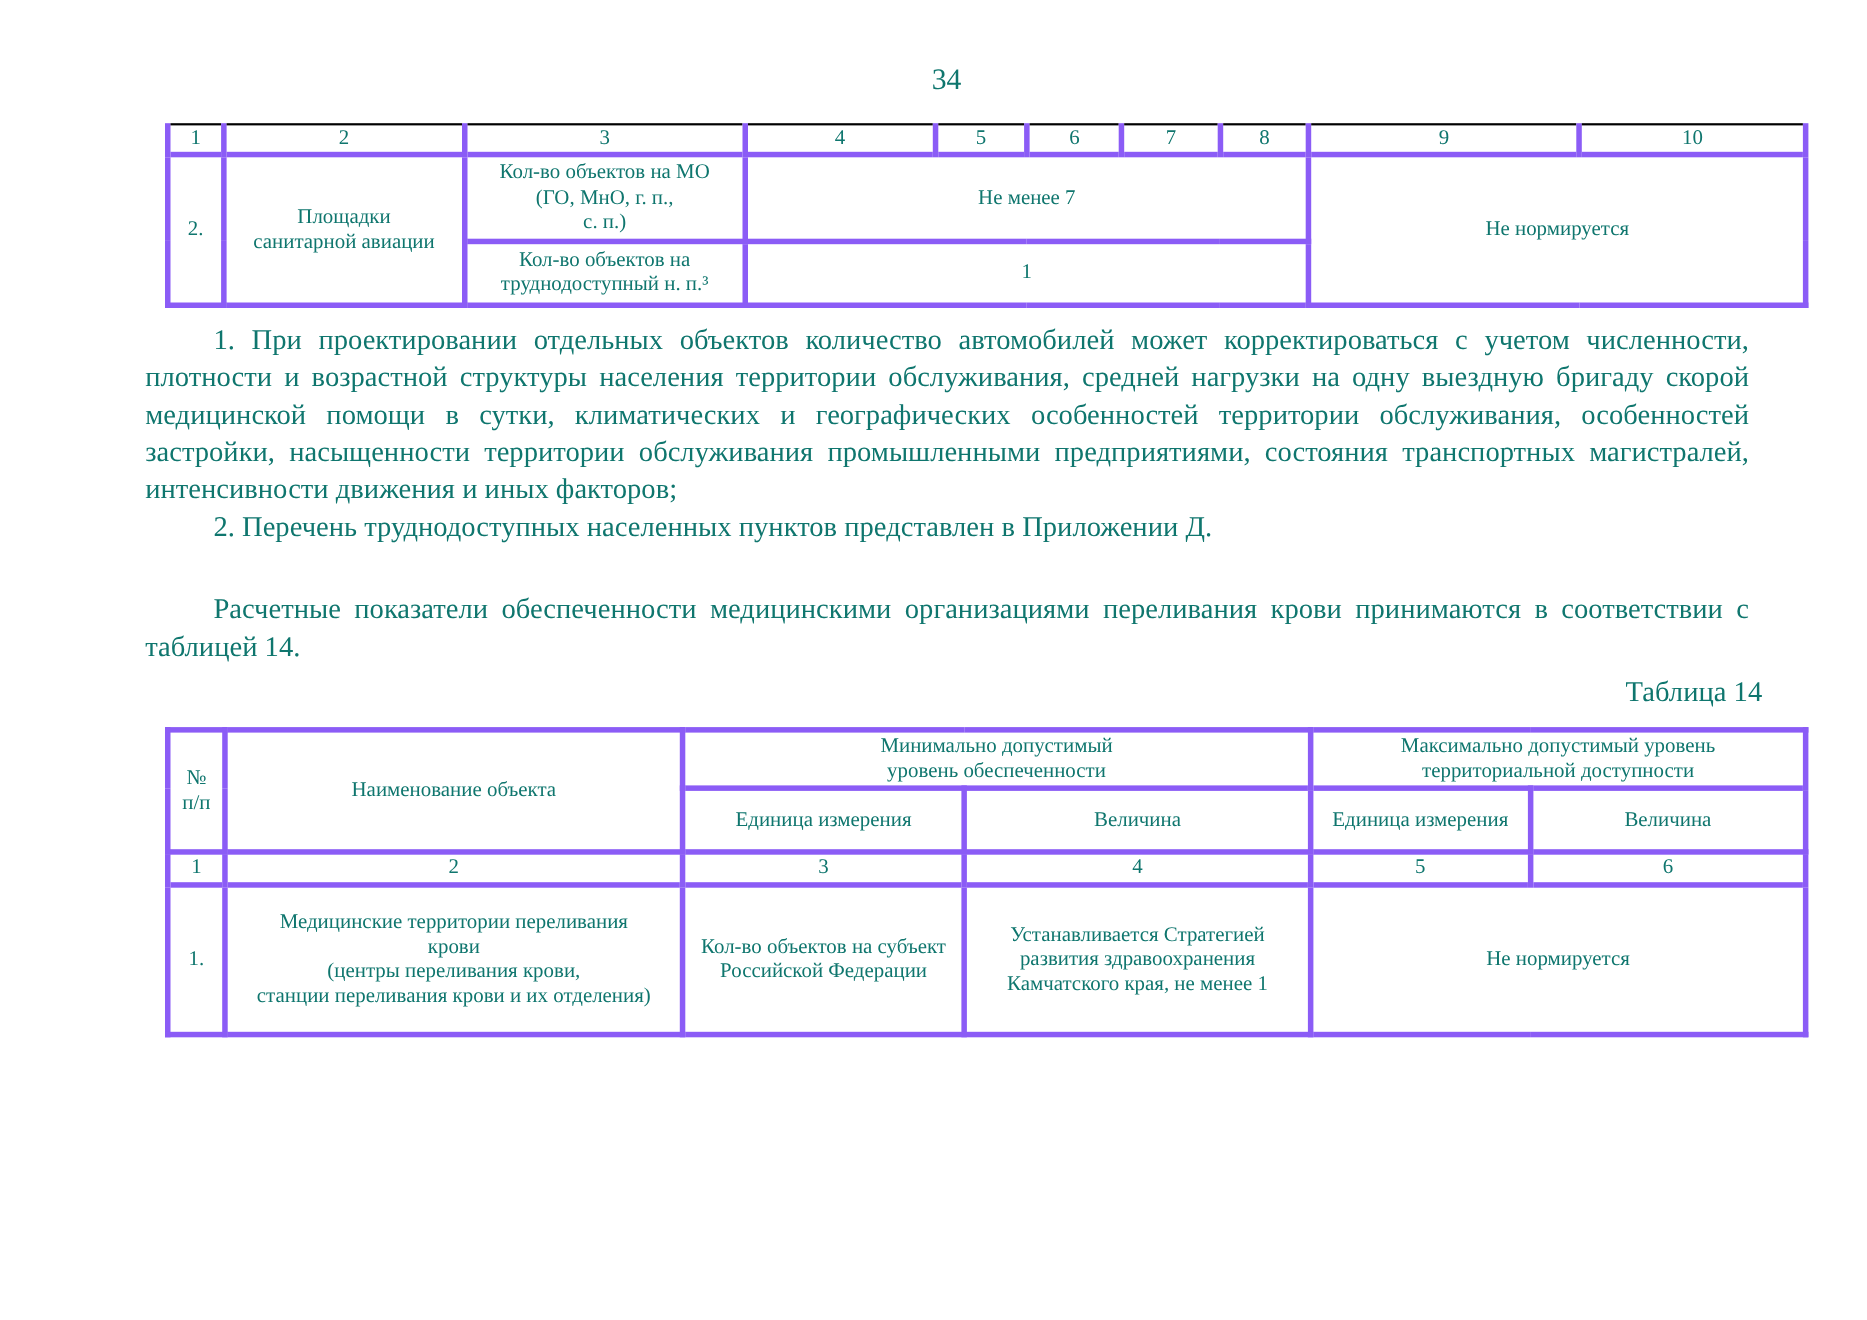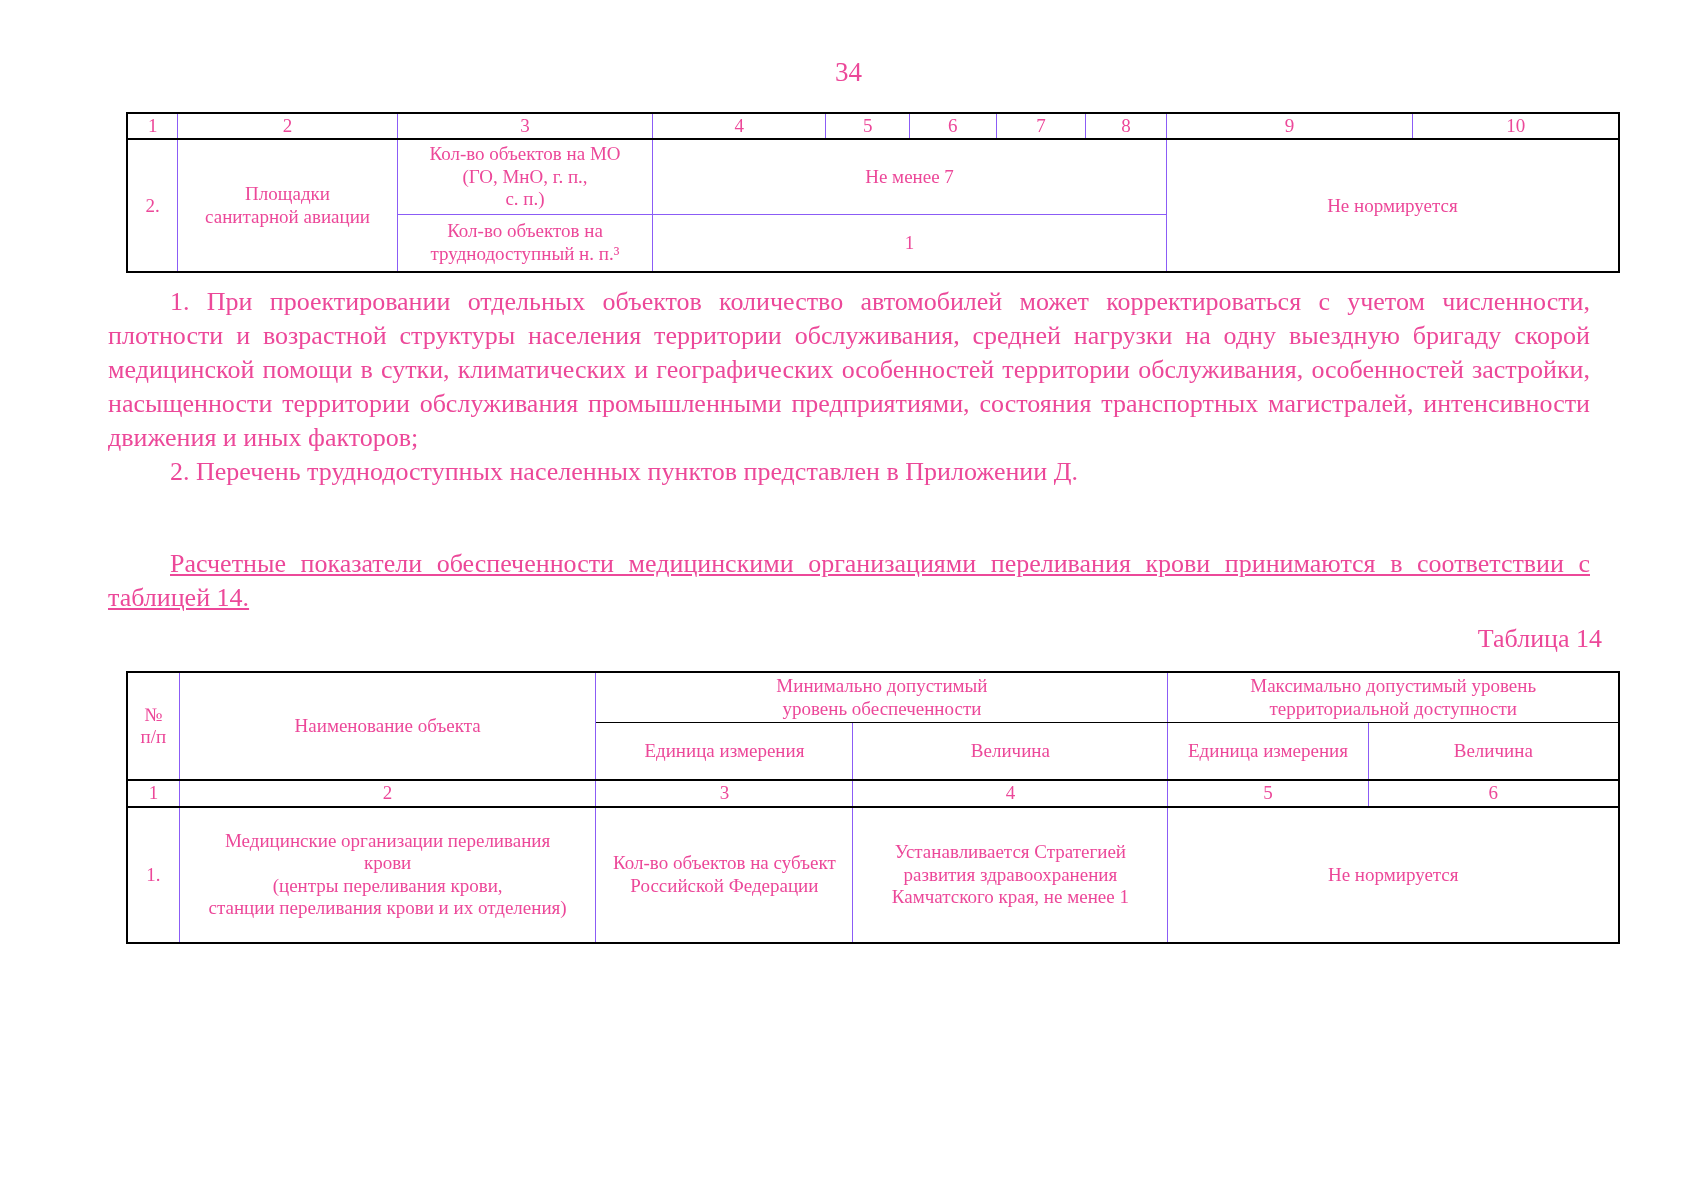--- a/index.html
+++ b/index.html
@@ -5,44 +5,45 @@
   html, body {
     margin: 0;
     padding: 0;
     background: #ffffff;
   }
   .page {
     position: relative;
     width: 1697px;
     height: 1200px;
     background: #ffffff;
-    color: #ec4899;
+    color: #0f766e;
     font-family: "Liberation Serif", "DejaVu Serif", serif;
     overflow: hidden;
     box-sizing: border-box;
+    padding-left: 24px;
   }
   .page-number {
     padding-top: 56px;
     text-align: center;
     font-size: 27px;
     line-height: 32px;
   }
 
   
   table.doc-table {
     border-collapse: collapse;
     table-layout: fixed;
     margin-left: 126px;
     width: 1494px;
     border: 2px solid #000;
     font-size: 19px;
     line-height: 1.18;
   }
   table.doc-table td {
-    border: 1px solid #8b5cf6;
+    border: 5px solid #8b5cf6;
     text-align: center;
     vertical-align: middle;
     padding: 3px 6px;
     white-space: pre-line;
     box-sizing: border-box;
     overflow: hidden;
   }
   tr.nums td {
     border-bottom: 2px solid #000;
     border-top: 2px solid #000;
@@ -62,22 +63,21 @@
     margin: 12px 107px 0 108px;
     font-size: 26px;
     line-height: 34px;
     text-align: justify;
   }
   .text-block p {
     margin: 0;
     text-indent: 62px;
   }
   .text-block p.spacer-before {
-    margin-top: 58px;
-    text-decoration: underline;
+    margin-top: 41px;
   }
 
   .table-caption {
     margin: 8px 95px 16px 0;
     text-align: right;
     font-size: 26px;
     line-height: 32px;
   }
 
   
@@ -173,21 +173,21 @@
     <tr class="nums">
       <td>1</td>
       <td>2</td>
       <td>3</td>
       <td>4</td>
       <td>5</td>
       <td>6</td>
     </tr>
     <tr class="body">
       <td class="top">1.</td>
-      <td class="top left">Медицинские организации переливания
+      <td class="top left">Медицинские территории переливания
 крови
 (центры переливания крови,
 станции переливания крови и их отделения)</td>
       <td>Кол-во объектов на субъект
 Российской Федерации</td>
       <td>Устанавливается Стратегией
 развития здравоохранения
 Камчатского края, не менее 1</td>
       <td colspan="2">Не нормируется</td>
     </tr>

